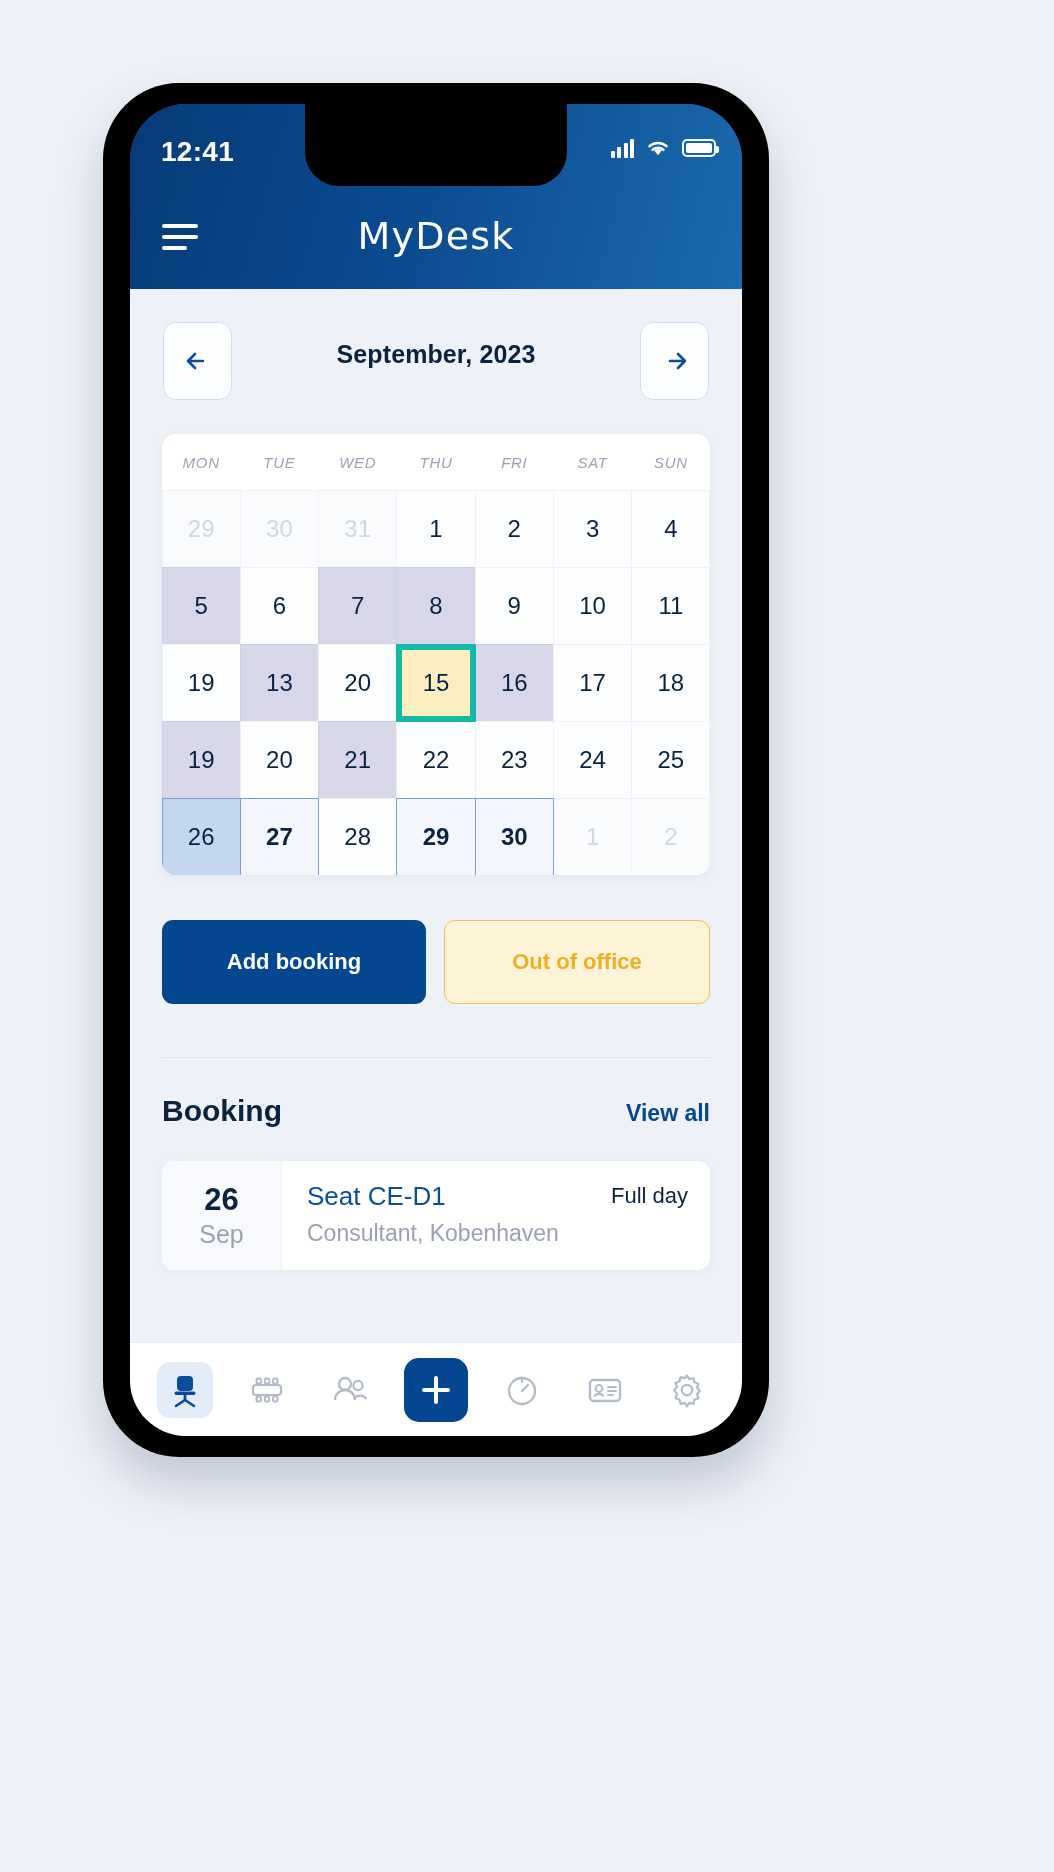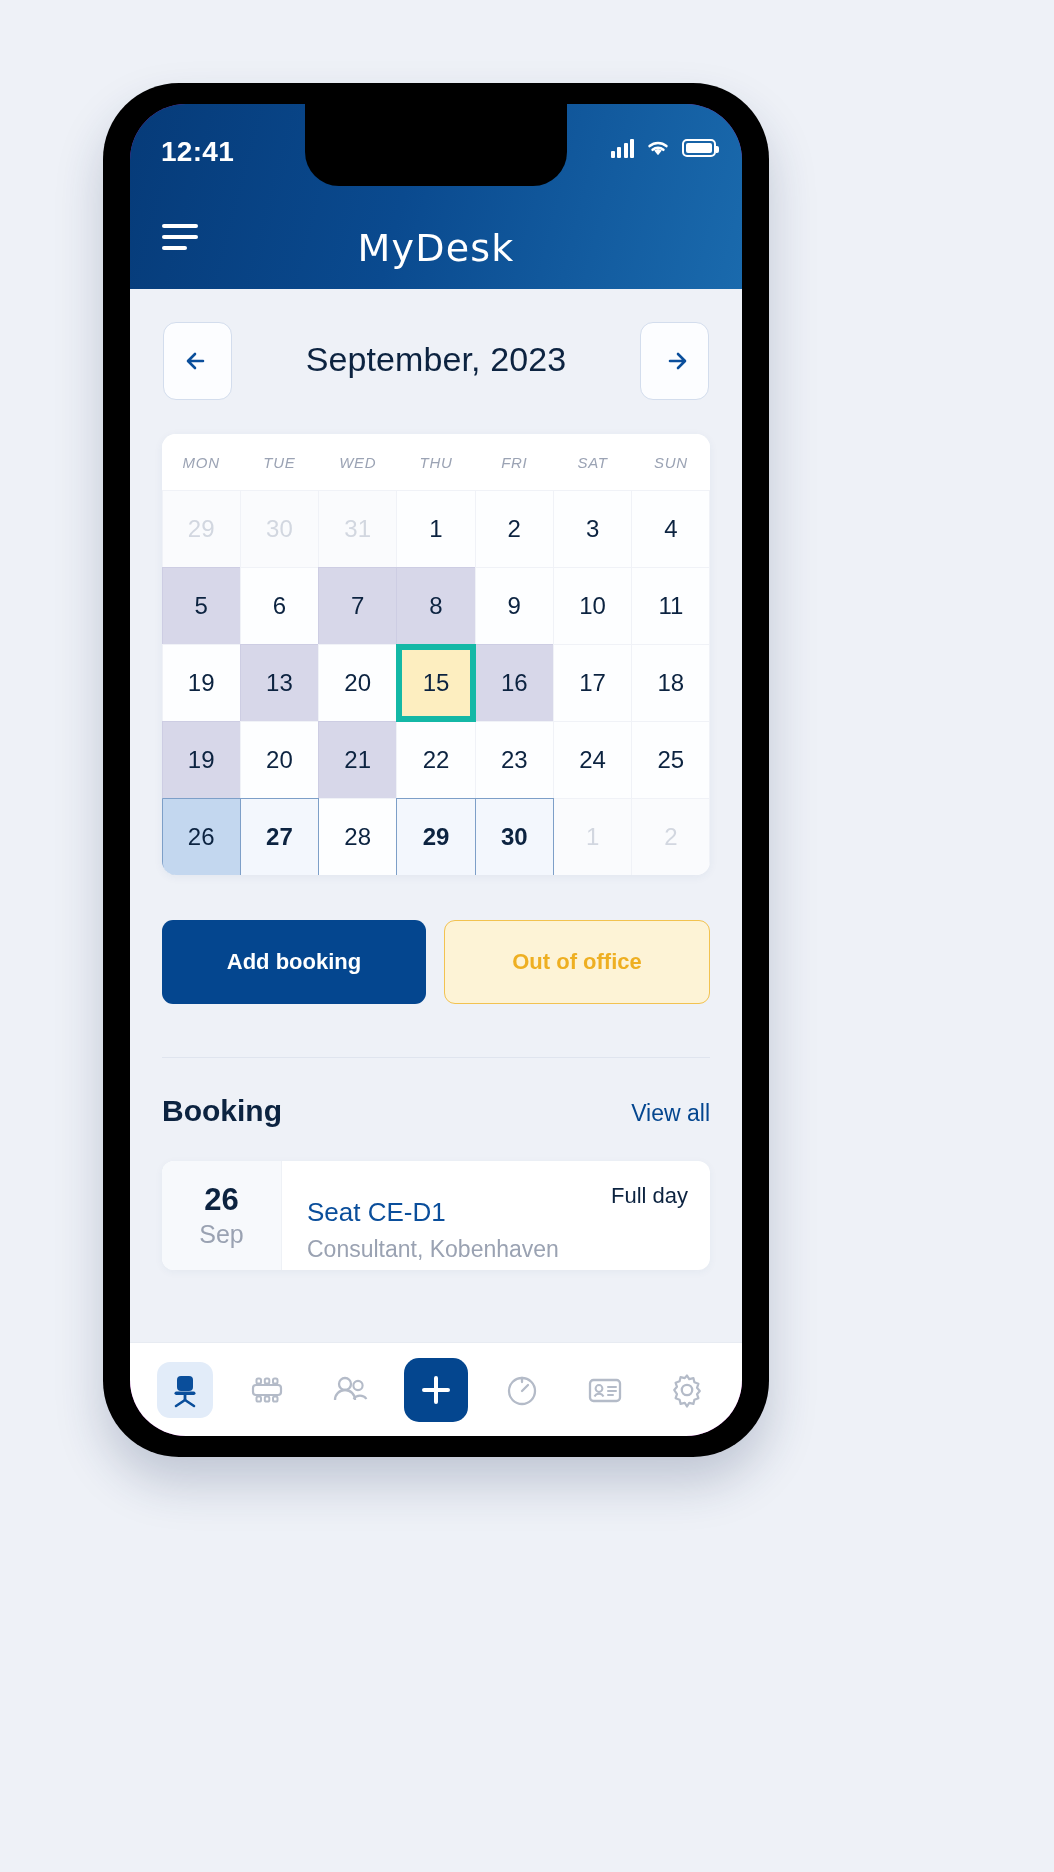--- a/index.html
+++ b/index.html
@@ -86,21 +86,20 @@
   }
   #hamburger span{ display:block; height:4px; background:#fff; border-radius:2px; }
   #hamburger span:nth-child(1){ width:36px; }
   #hamburger span:nth-child(2){ width:36px; }
   #hamburger span:nth-child(3){ width:25px; }
   #app-logo{
     position:absolute; left:0; top:22px; width:100%;
     text-align:center; color:#fff;
     font-size:38px; letter-spacing:1.2px; font-weight:400;
     font-family:"DejaVu Sans", sans-serif;
-    margin-top:12px;
   }
 
   
   #content{
     position:absolute; top:185px; left:0;
     width:612px; height:1053px;
     background:#eef1f7;
   }
 
   
@@ -113,21 +112,21 @@
     background:#fcfdff; border:1px solid #d3dded;
     border-radius:13px; cursor:pointer;
     display:flex; align-items:center; justify-content:center;
   }
   #prev-month{ left:0; }
   #next-month{ right:0; }
   .arrow-btn svg{ width:32px; height:30px; }
   #month-title{
     position:absolute; left:0; width:100%; top:18px;
     text-align:center; color:#0c2340;
-    font-size:34px; font-weight:400; letter-spacing:.1px;
+    font-size:25px; font-weight:700; letter-spacing:.1px;
   }
 
   
   #calendar{
     position:absolute; top:145px; left:32px;
     width:548px;
     background:#fff;
     border-radius:14px;
     box-shadow:0 2px 10px rgba(40,70,120,.06);
     overflow:hidden;
@@ -186,41 +185,41 @@
   
   #booking-head{
     position:absolute; top:805px; left:32px; width:548px; height:40px;
   }
   #booking-title{
     position:absolute; left:0; top:0;
     font-size:30px; font-weight:700; color:#0c2340;
   }
   #view-all{
     position:absolute; right:0; top:6px;
-    font-size:23px; font-weight:400; color:#04468f; cursor:pointer;
+    font-size:23px; font-weight:700; color:#04468f; cursor:pointer;
   }
 
   #booking-card{
     position:absolute; top:872px; left:32px;
     width:548px; height:109px;
     background:#fff; border-radius:12px;
     display:flex; overflow:hidden;
     box-shadow:0 2px 9px rgba(40,70,120,.05);
     cursor:pointer;
   }
   #booking-date{
     width:120px; background:#f7f9fc;
     display:flex; flex-direction:column;
     align-items:center; justify-content:center; gap:2px;
     border-right:1px solid #eef1f6;
   }
   #booking-day{ font-size:31px; font-weight:700; color:#0c2340; }
   #booking-month{ font-size:25px; color:#9aa2b2; }
   #booking-info{
-    flex:1; position:relative; padding:36px 22px 0 25px;
+    flex:1; position:relative; padding:20px 22px 0 25px;
   }
   #booking-seat{ font-size:26px; color:#0a4e9b; font-weight:400; }
   #booking-sub{ font-size:23px; color:#9aa2b2; margin-top:8px; }
   #booking-duration{
     position:absolute; right:22px; top:22px;
     font-size:22px; color:#0c2340;
   }
 
   
   #bottom-nav{

